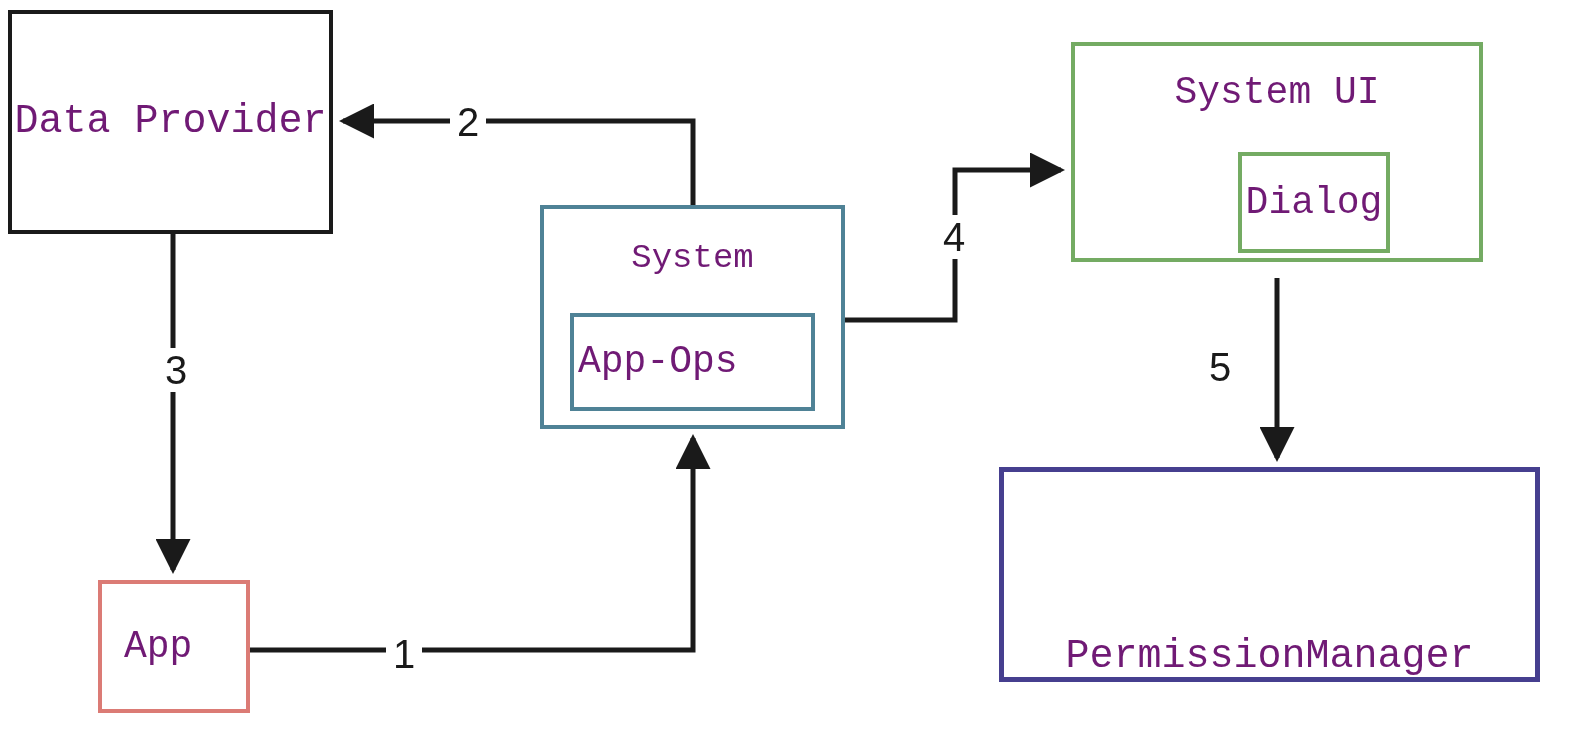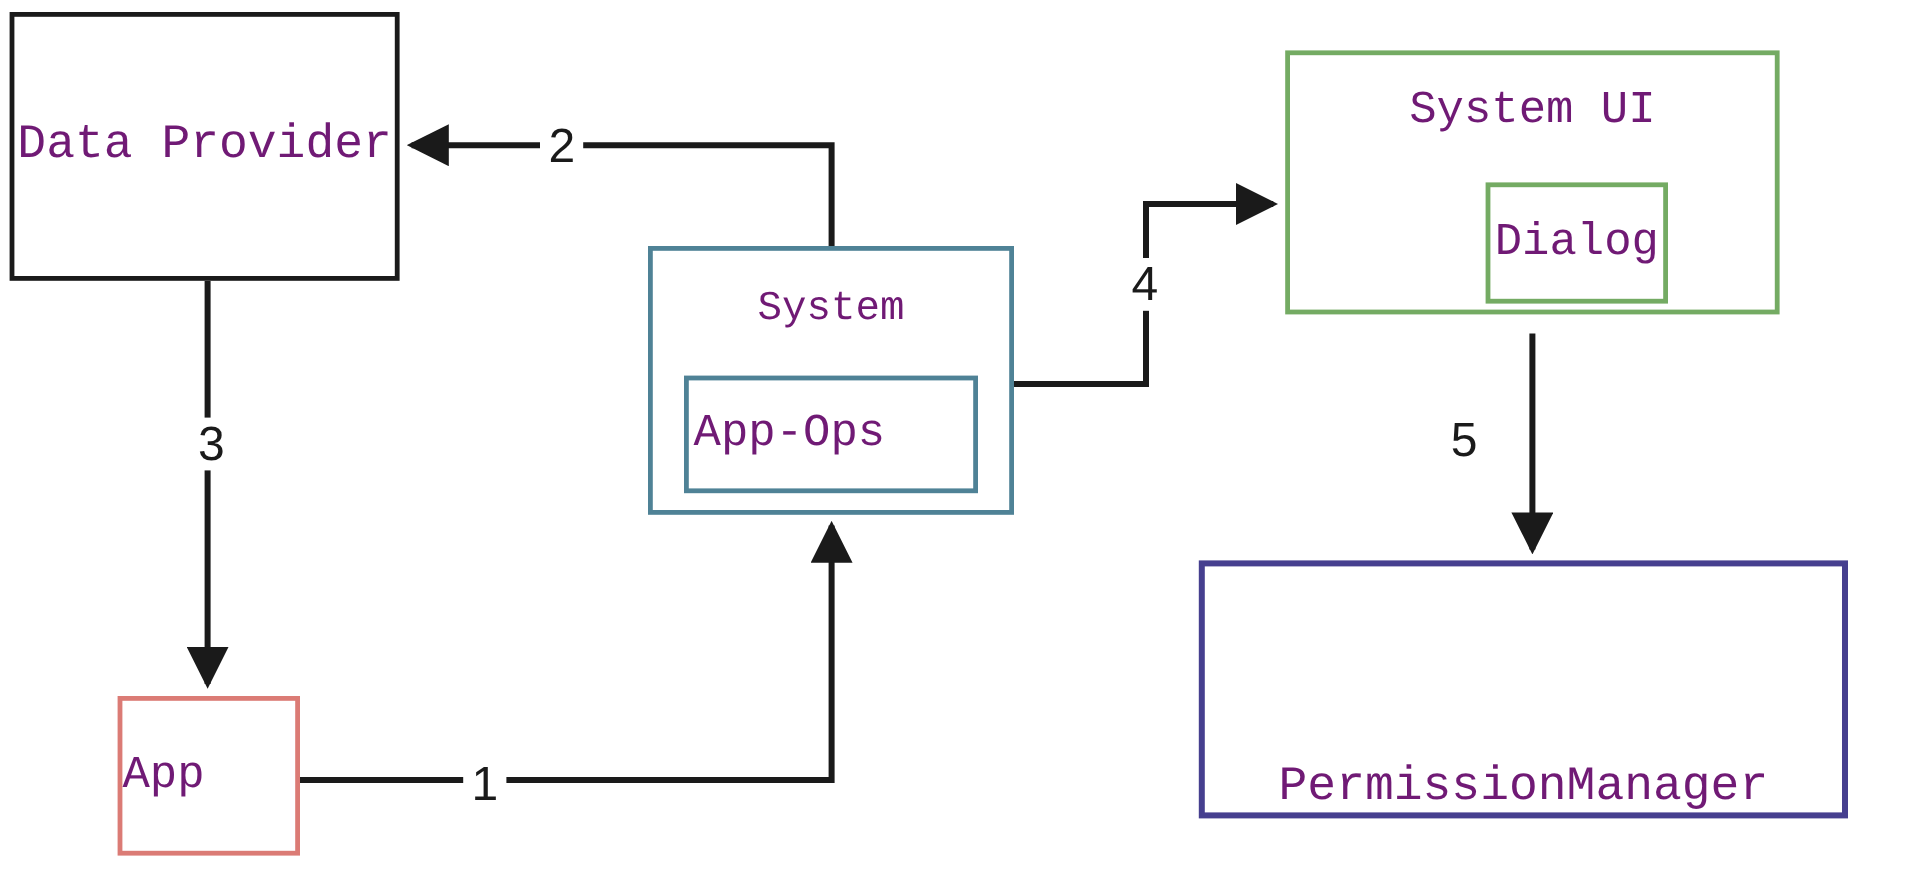--- a/index.html
+++ b/index.html
@@ -93,20 +93,21 @@
 
   
   #node-app {
     left: 98px;
     top: 580px;
     width: 152px;
     height: 133px;
     border: 4px solid #db7b75;
     align-items: center;
     justify-content: flex-start;
+    padding-left: 22px;
   }
   #node-app .node-label { font-size: 38px; }
 
   
   #node-permission-manager {
     left: 999px;
     top: 467px;
     width: 541px;
     height: 215px;
     border: 5px solid #463f8f;

